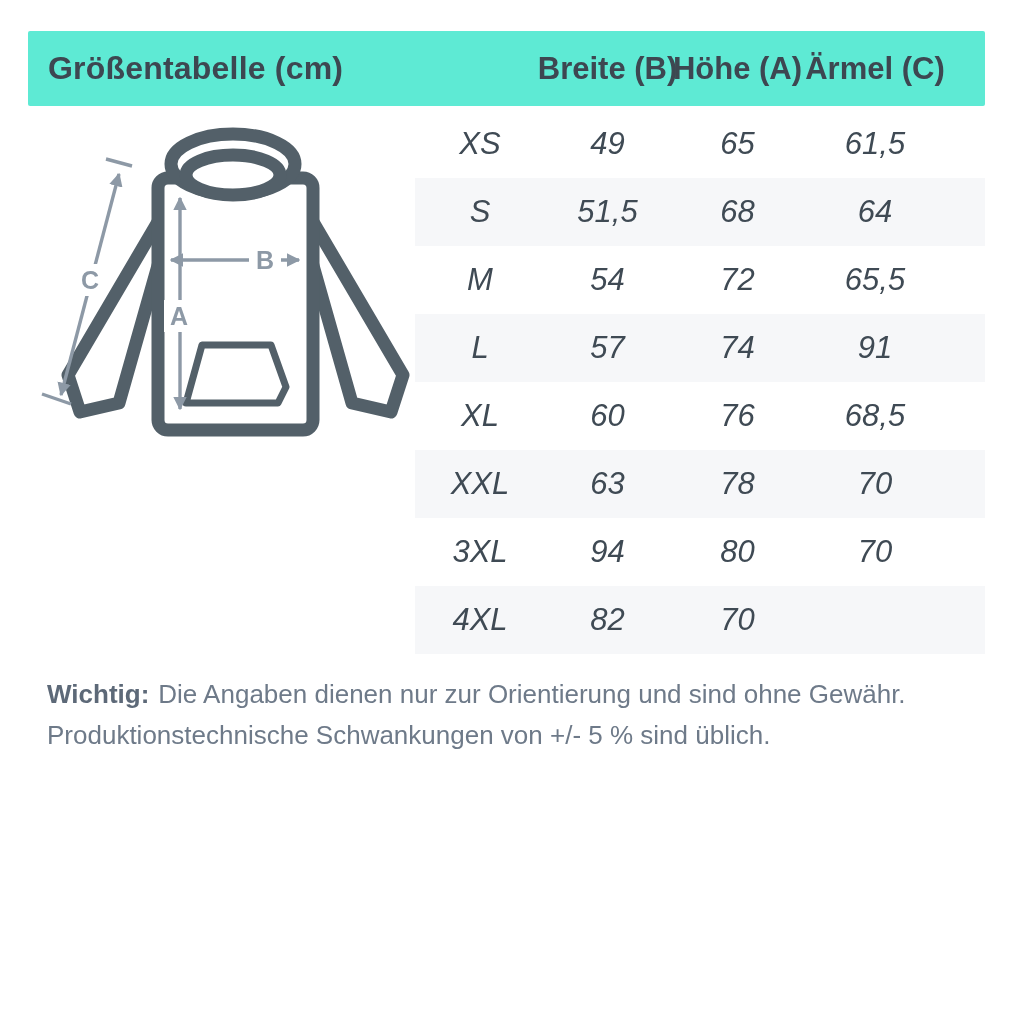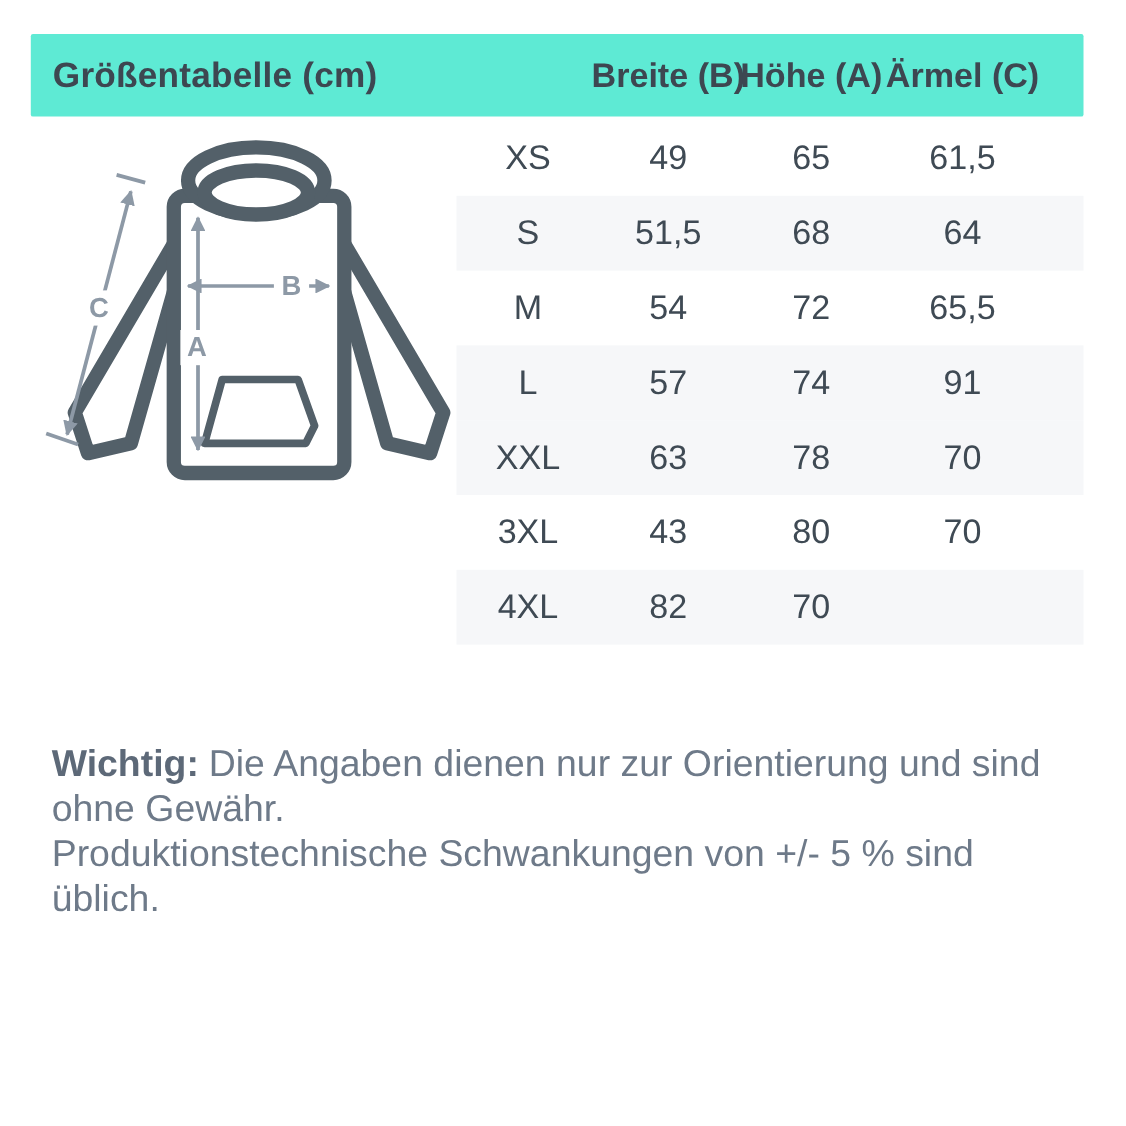--- a/index.html
+++ b/index.html
@@ -32,41 +32,41 @@
     display:flex; align-items:center; justify-content:center;
     font-size:31px; font-weight:bold; color:#3d4751;
     white-space:nowrap;
   }
   
   .size-table {
     position:absolute; left:415px; top:110px; width:570px;
   }
   .size-row {
     display:grid; grid-template-columns:130px 125px 135px 140px;
-    height:68px; align-items:center;
+    height:68px; align-items:center;font-style:italic;
   }
   .size-row.alt { background:#f6f7f9; }
   .size-row .cell {
     text-align:center; font-size:31px; color:#3f4a54;
     white-space:nowrap;
   }
   
   .diagram {
     position:absolute; left:40px; top:118px;
     width:385px; height:335px;
   }
   .hoodie-stroke { fill:#ffffff; stroke:#536069; stroke-width:13; stroke-linejoin:round; }
   .pocket-stroke { fill:#ffffff; stroke:#536069; stroke-width:7; stroke-linejoin:round; }
   .dim-line { stroke:#8d99a6; stroke-width:3.4; fill:none; }
   .dim-label { fill:#8d99a6; font-size:25px; font-weight:600; font-family:"Liberation Sans","DejaVu Sans",sans-serif; }
   .label-bg { fill:#ffffff; }
   
   .notice {
     position:absolute; left:47px; top:674px; width:920px;
-    font-size:34px; line-height:41px; color:#6e7a89;
+    font-size:26px; line-height:41px; color:#6e7a89;
   }
   .notice-label { font-weight:bold; color:#5d6978; margin-right:9px; }
 </style>
 </head>
 <body>
 
 <div class="page">
 
   <div class="header-bar">
     <div class="header-title">Größentabelle (cm)</div>
@@ -138,29 +138,35 @@
       <div class="cell">54</div>
       <div class="cell">72</div>
       <div class="cell">65,5</div>
     </div>
     <div class="size-row alt">
       <div class="cell">L</div>
       <div class="cell">57</div>
       <div class="cell">74</div>
       <div class="cell">91</div>
     </div>
+    <div class="size-row">
+      <div class="cell">XL</div>
+      <div class="cell">60</div>
+      <div class="cell">76</div>
+      <div class="cell">68,5</div>
+    </div>
     <div class="size-row alt">
       <div class="cell">XXL</div>
       <div class="cell">63</div>
       <div class="cell">78</div>
       <div class="cell">70</div>
     </div>
     <div class="size-row">
       <div class="cell">3XL</div>
-      <div class="cell">43</div>
+      <div class="cell">94</div>
       <div class="cell">80</div>
       <div class="cell">70</div>
     </div>
     <div class="size-row alt">
       <div class="cell">4XL</div>
       <div class="cell">82</div>
       <div class="cell">70</div>
     </div>
   </div>
 

